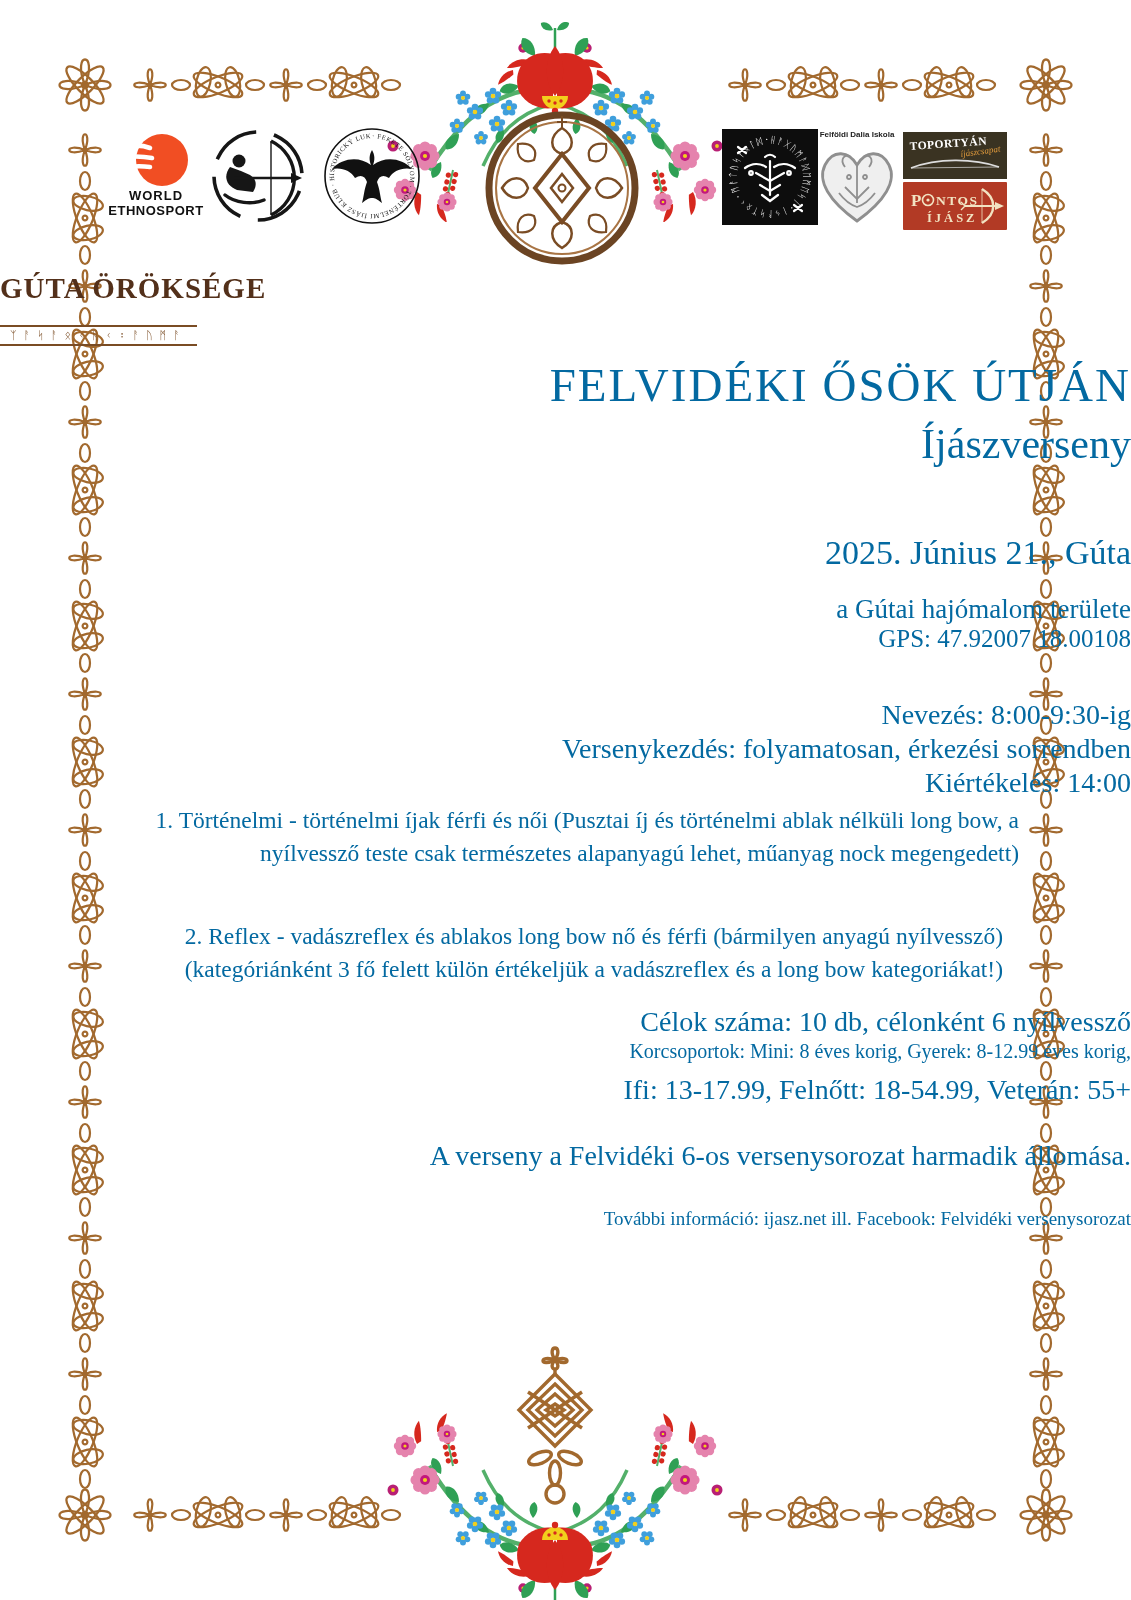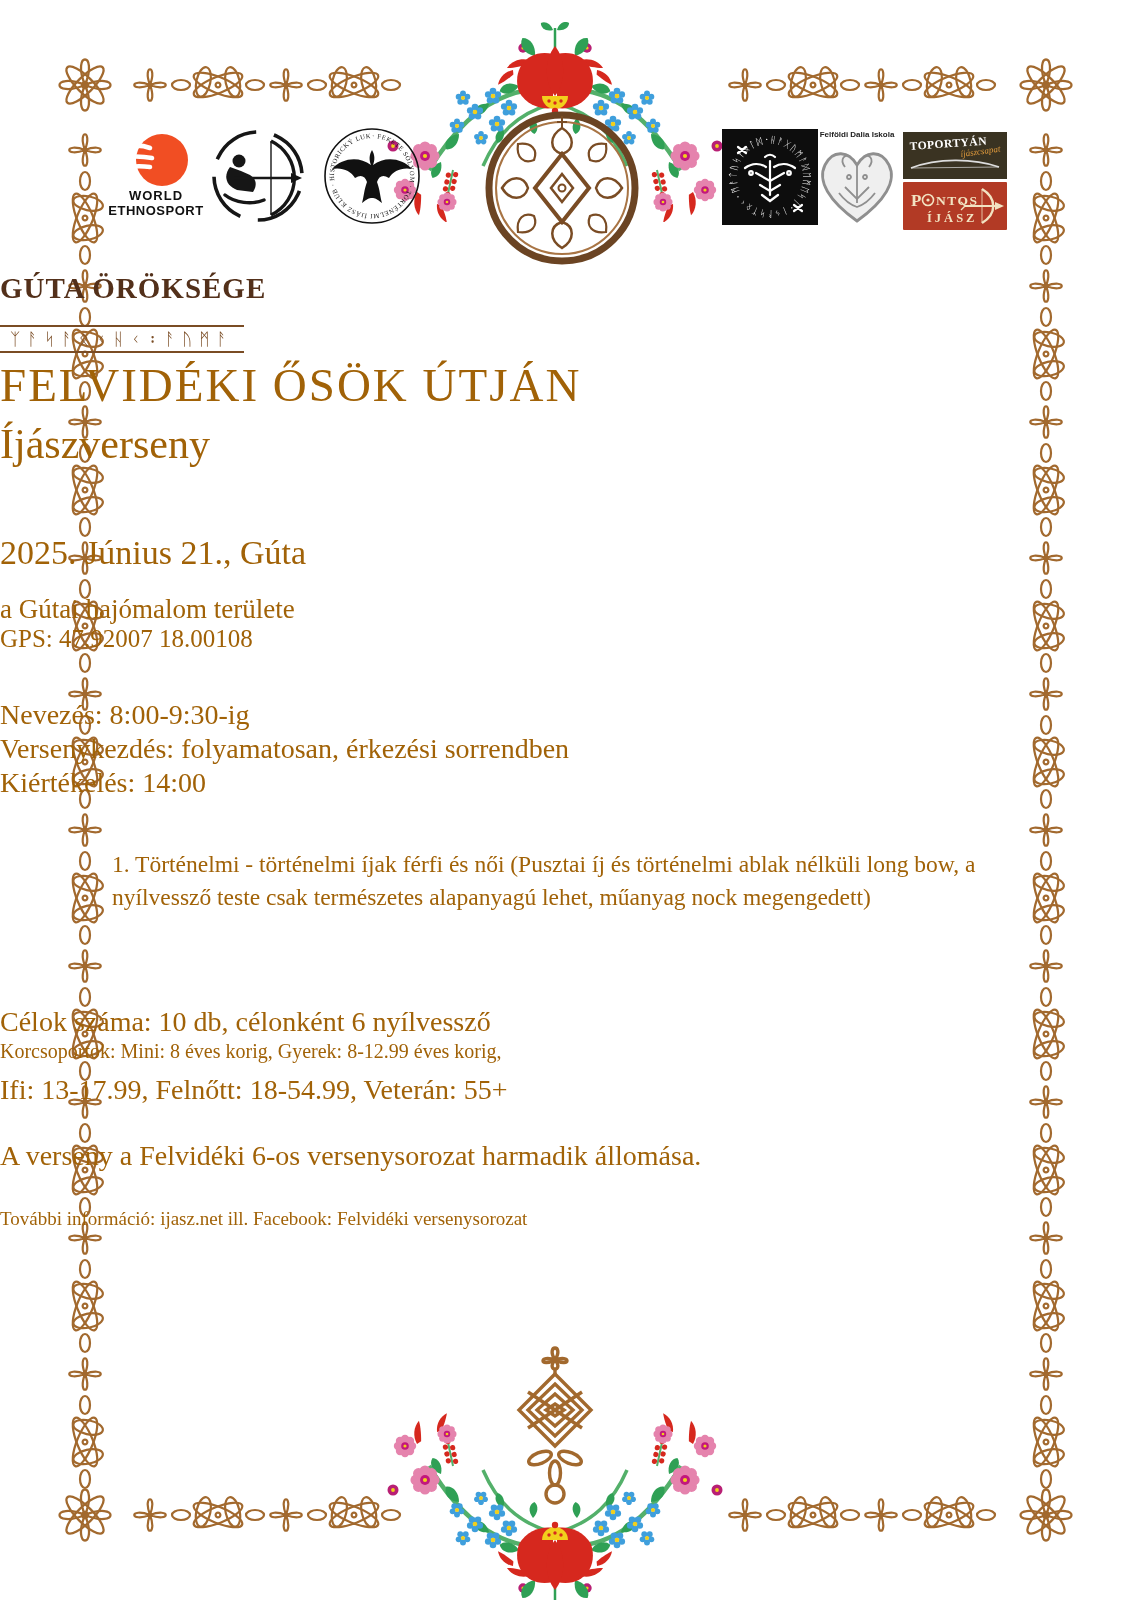--- a/index.html
+++ b/index.html
@@ -1,40 +1,40 @@
 <!DOCTYPE html>
 <html><head>
 <meta charset="utf-8">
 <style>
   *{box-sizing:border-box}
   html,body{margin:0;padding:0;background:#ffffff}
   .poster{position:relative;width:1131px;height:1600px;margin:0 auto;background:#fff;
           overflow:hidden;font-family:"Liberation Serif",serif;color:#1c1c1c}
   .abs{position:absolute}
-  .line{position:absolute;left:0;width:100%;text-align:left;color:#a16207}
+  .line{position:absolute;left:0;width:100%;text-align:right;color:#0369a1}
   .t-title   {top:358px;font-size:47px;letter-spacing:2px}
   .t-sub     {top:420px;font-size:42px}
   .t-date    {top:534px;font-size:34px}
   .t-venue   {top:594px;font-size:27px}
   .t-gps     {top:625px;font-size:25px}
   .t-reg     {top:699px;font-size:28px}
   .t-start   {top:733px;font-size:28px}
   .t-eval    {top:767px;font-size:28px}
-  .t-cat1    {top:848px;font-size:23.5px;line-height:1.42;padding:0 112px}
+  .t-cat1    {top:804px;font-size:23.5px;line-height:1.42;padding:0 112px}
   .t-cat2    {top:920px;font-size:23.5px;line-height:1.42;padding:0 128px}
   .t-targets {top:1006px;font-size:28px}
   .t-age1    {top:1040px;font-size:20px}
   .t-age2    {top:1074px;font-size:28px}
   .t-series  {top:1140px;font-size:28px}
   .t-contact {top:1202px;font-size:28px}
   .t-more    {top:1208px;font-size:19px}
   .gutatext{position:absolute;top:272px;left:0;width:100%;}
   .gutatitle{font-size:29px;font-weight:bold;letter-spacing:1px;color:#53301a}
   .gutarunic{display:inline-block;margin-top:2px;padding:2px 10px;font-family:"DejaVu Sans",sans-serif;
-             font-size:17px;letter-spacing:7px;color:#7a4c24;
+             font-size:11px;letter-spacing:7px;color:#7a4c24;
              border-top:2px solid #7a4c24;border-bottom:2px solid #7a4c24}
   svg{display:block}
 </style>
 </head>
 <body>
 
 <div class="poster">
 
   <svg width="0" height="0" style="position:absolute" aria-hidden="true">
     <defs>
@@ -324,20 +324,21 @@
 
   <div class="line t-title">FELVIDÉKI ŐSÖK ÚTJÁN</div>
   <div class="line t-sub">Íjászverseny</div>
   <div class="line t-date">2025. Június 21., Gúta</div>
   <div class="line t-venue">a Gútai hajómalom területe</div>
   <div class="line t-gps">GPS: 47.92007 18.00108</div>
   <div class="line t-reg">Nevezés: 8:00-9:30-ig</div>
   <div class="line t-start">Versenykezdés: folyamatosan, érkezési sorrendben</div>
   <div class="line t-eval">Kiértékelés: 14:00</div>
   <div class="line t-cat1">1. Történelmi - történelmi íjak férfi és női (Pusztai íj és történelmi ablak nélküli long bow, a nyílvessző teste csak természetes alapanyagú lehet, műanyag nock megengedett)</div>
+  <div class="line t-cat2">2. Reflex - vadászreflex és ablakos long bow nő és férfi (bármilyen anyagú nyílvessző) (kategóriánként 3 fő felett külön értékeljük a vadászreflex és a long bow kategoriákat!)</div>
   <div class="line t-targets">Célok száma: 10 db, célonként 6 nyílvessző</div>
   <div class="line t-age1">Korcsoportok: Mini: 8 éves korig, Gyerek: 8-12.99 éves korig,</div>
   <div class="line t-age2">Ifi: 13-17.99, Felnőtt: 18-54.99, Veterán: 55+</div>
   <div class="line t-series">A verseny a Felvidéki 6-os versenysorozat harmadik állomása.</div>
   <div class="line t-more">További információ: ijasz.net ill. Facebook: Felvidéki versenysorozat</div>
 
   <svg class="abs" style="left:495px;top:1330px" width="120" height="176" viewBox="-60 -88 120 176">
     <g fill="none" stroke="#a2692e" stroke-width="3.4">
       <path d="M0,-58 C-10,-74 10,-74 0,-58 C10,-46 -10,-46 0,-58 C-16,-64 -16,-50 0,-58 C16,-64 16,-50 0,-58"></path>
       <path d="M0,-48 L0,-44"></path>

